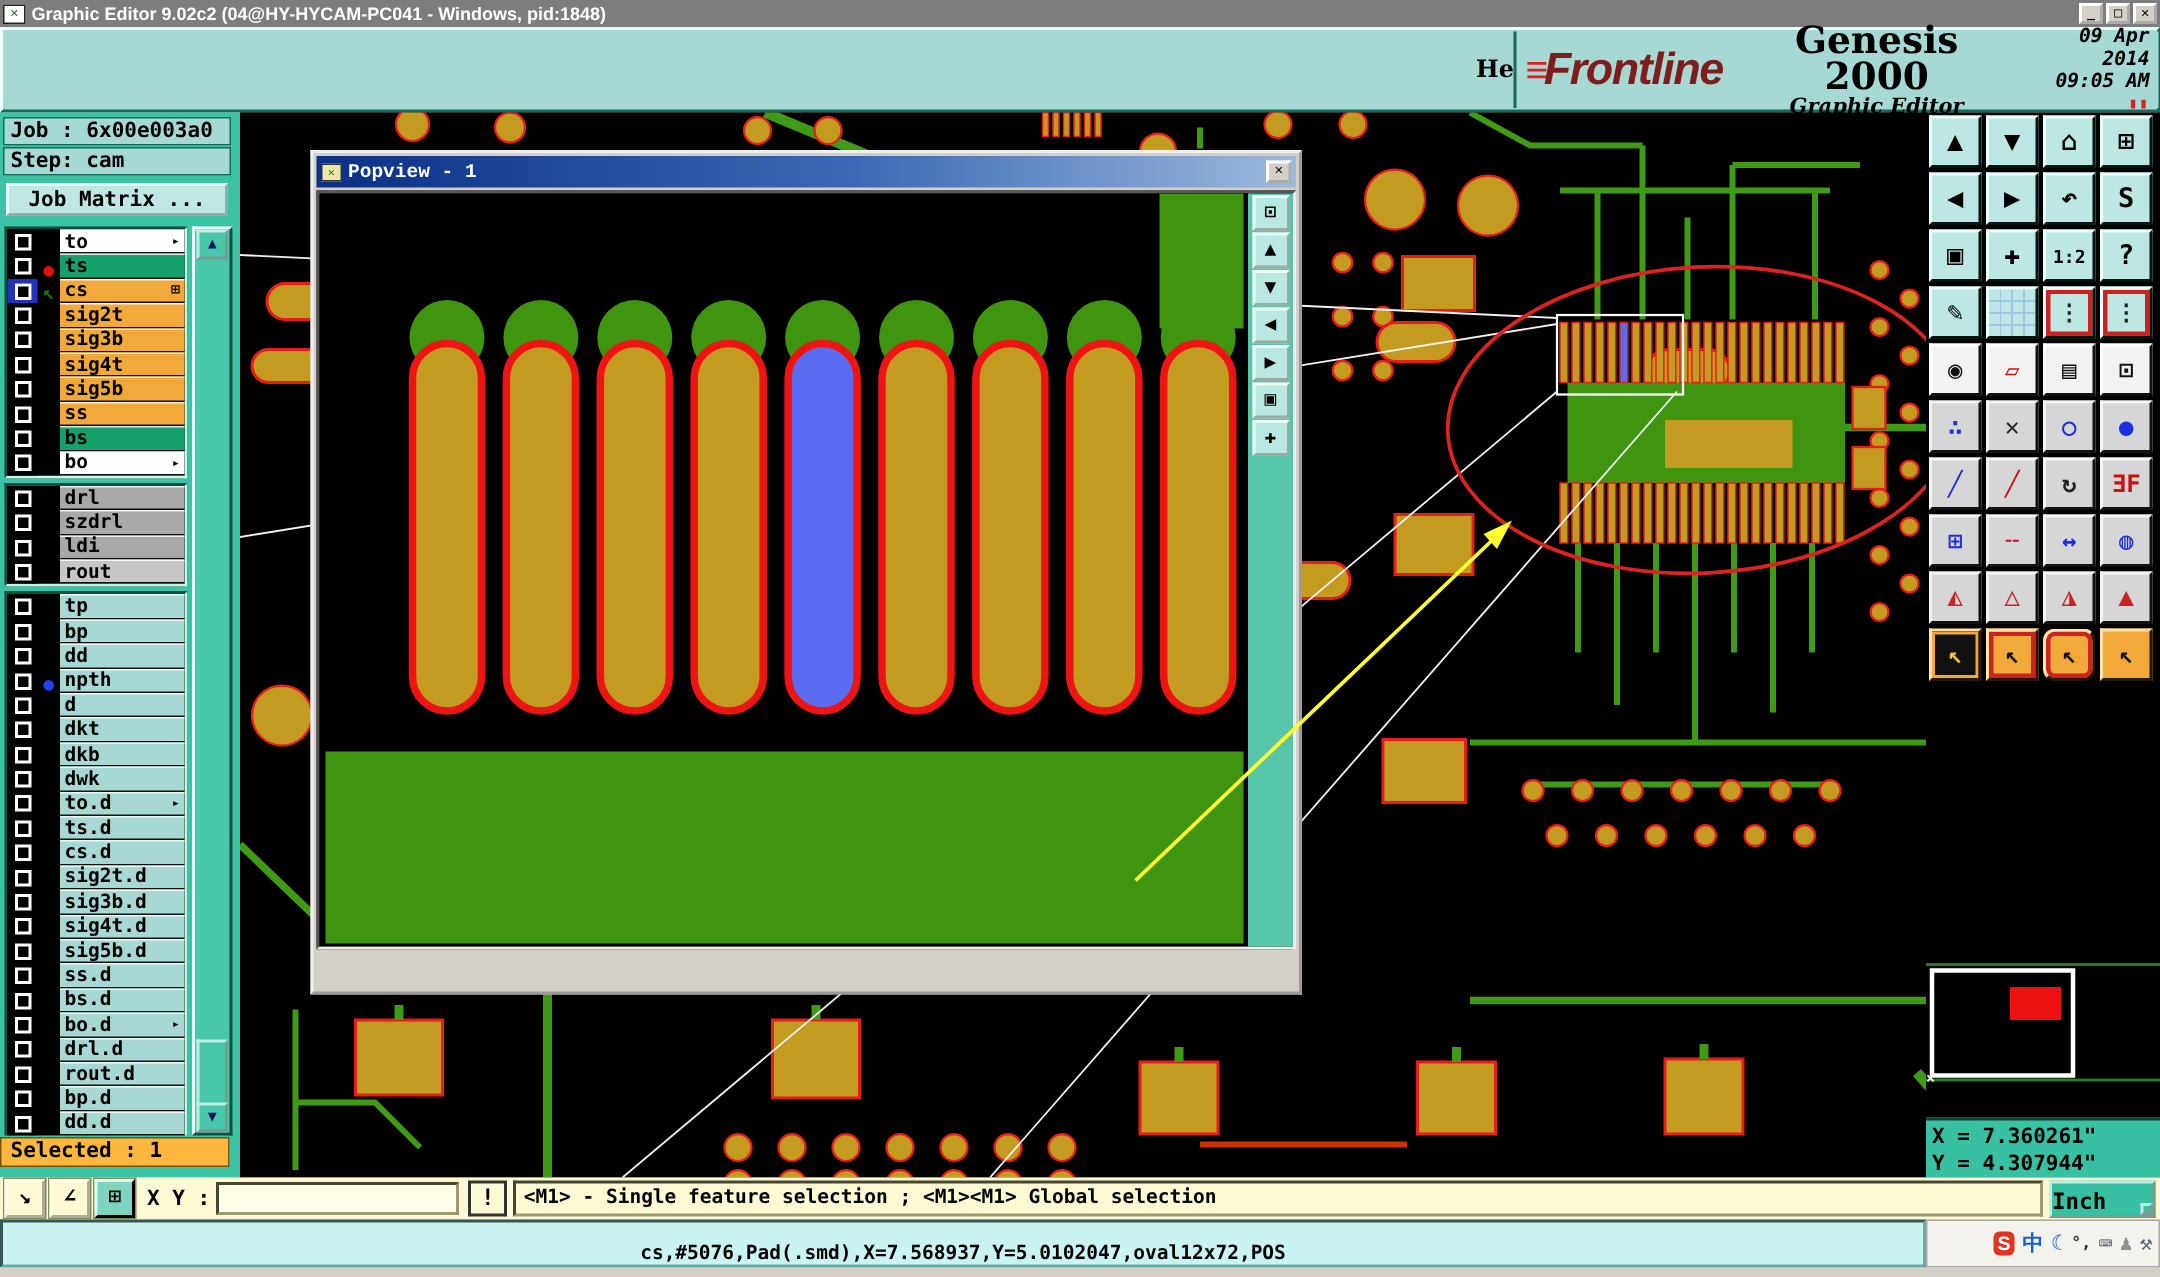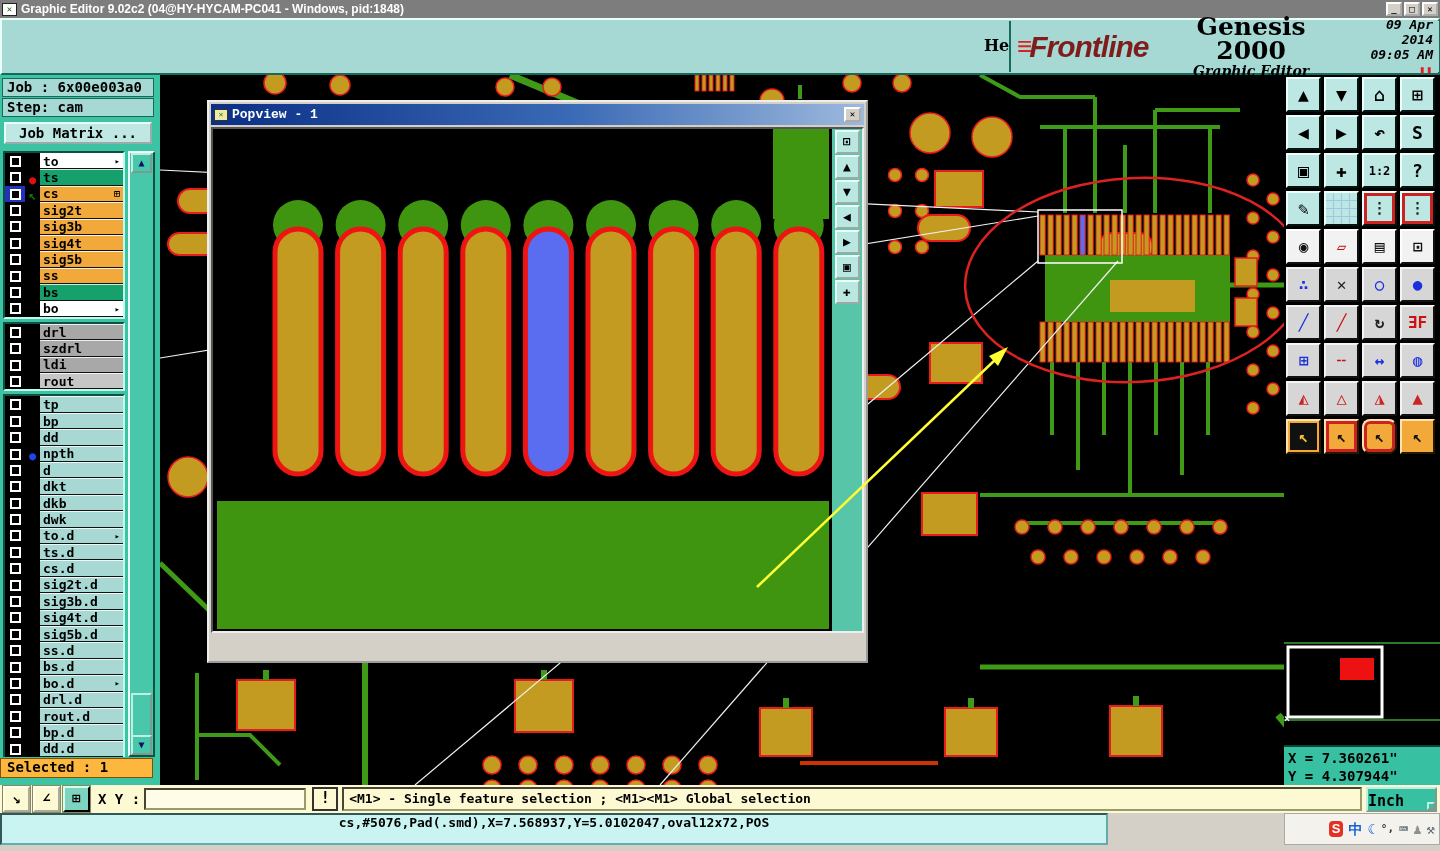--- a/index.html
+++ b/index.html
@@ -111,22 +111,22 @@
   #xy-input{width:162px;height:22px;background:#fffde8;border:2px inset #9a9a70;font-size:13px;
             font-family:"DejaVu Sans Mono",monospace;padding:1px 3px}
   #alert-btn{width:26px;height:24px;margin-left:6px;background:#fdf9d2;border:2px solid #333;
              font-size:15px;text-align:center;line-height:19px}
   #message-field{flex:1;height:24px;margin:0 4px;background:#fdf9d2;border:2px inset #9a9a70;
                  font-size:13px;line-height:20px;padding-left:5px;white-space:nowrap;overflow:hidden}
   #inch-btn{width:71px;height:25px;margin-right:3px;background:#38c0a2;border:2px outset #bfeee2;
             font-size:15px;display:flex;align-items:flex-end;justify-content:center;gap:23px}
   .grip{width:11px;height:8px;background:#38c0a2;border:2px outset #bfeee2}
   
-  #status-row{position:absolute;left:0;top:813px;width:1108px;height:32px;background:#c9f4f2;
-              border:2px inset #6aa;display:flex;align-items:flex-start;justify-content:center;font-size:13px}
+  #status-row{position:absolute;left:0;top:813px;width:1284px;height:32px;background:#c9f4f2;
+              border:2px inset #6aa;display:flex;align-items:flex-end;justify-content:center;font-size:13px}
   #tray{position:absolute;left:1284px;top:813px;width:156px;height:32px;background:#f4f2ec;
         border:1px solid #aaa;display:flex;align-items:center;justify-content:flex-end;gap:5px;padding-right:4px}
   .tray{font-size:14px;line-height:16px}
   .t-sogou{background:#e23322;color:#fff;border-radius:4px;padding:0 3px;font-size:13px;font-family:"Liberation Sans",sans-serif}
   .t-cn{color:#1560d8}.t-moon{color:#1560d8}.t-punct{color:#333;font-size:11px}
   .t-kbd{color:#345;font-size:15px}.t-user{color:#909090}.t-wrench{color:#567}
   #bottom-strip{position:absolute;left:0;top:845px;width:1440px;height:6px;background:#d4d0c8}
 </style>
 </head>
 <body>

